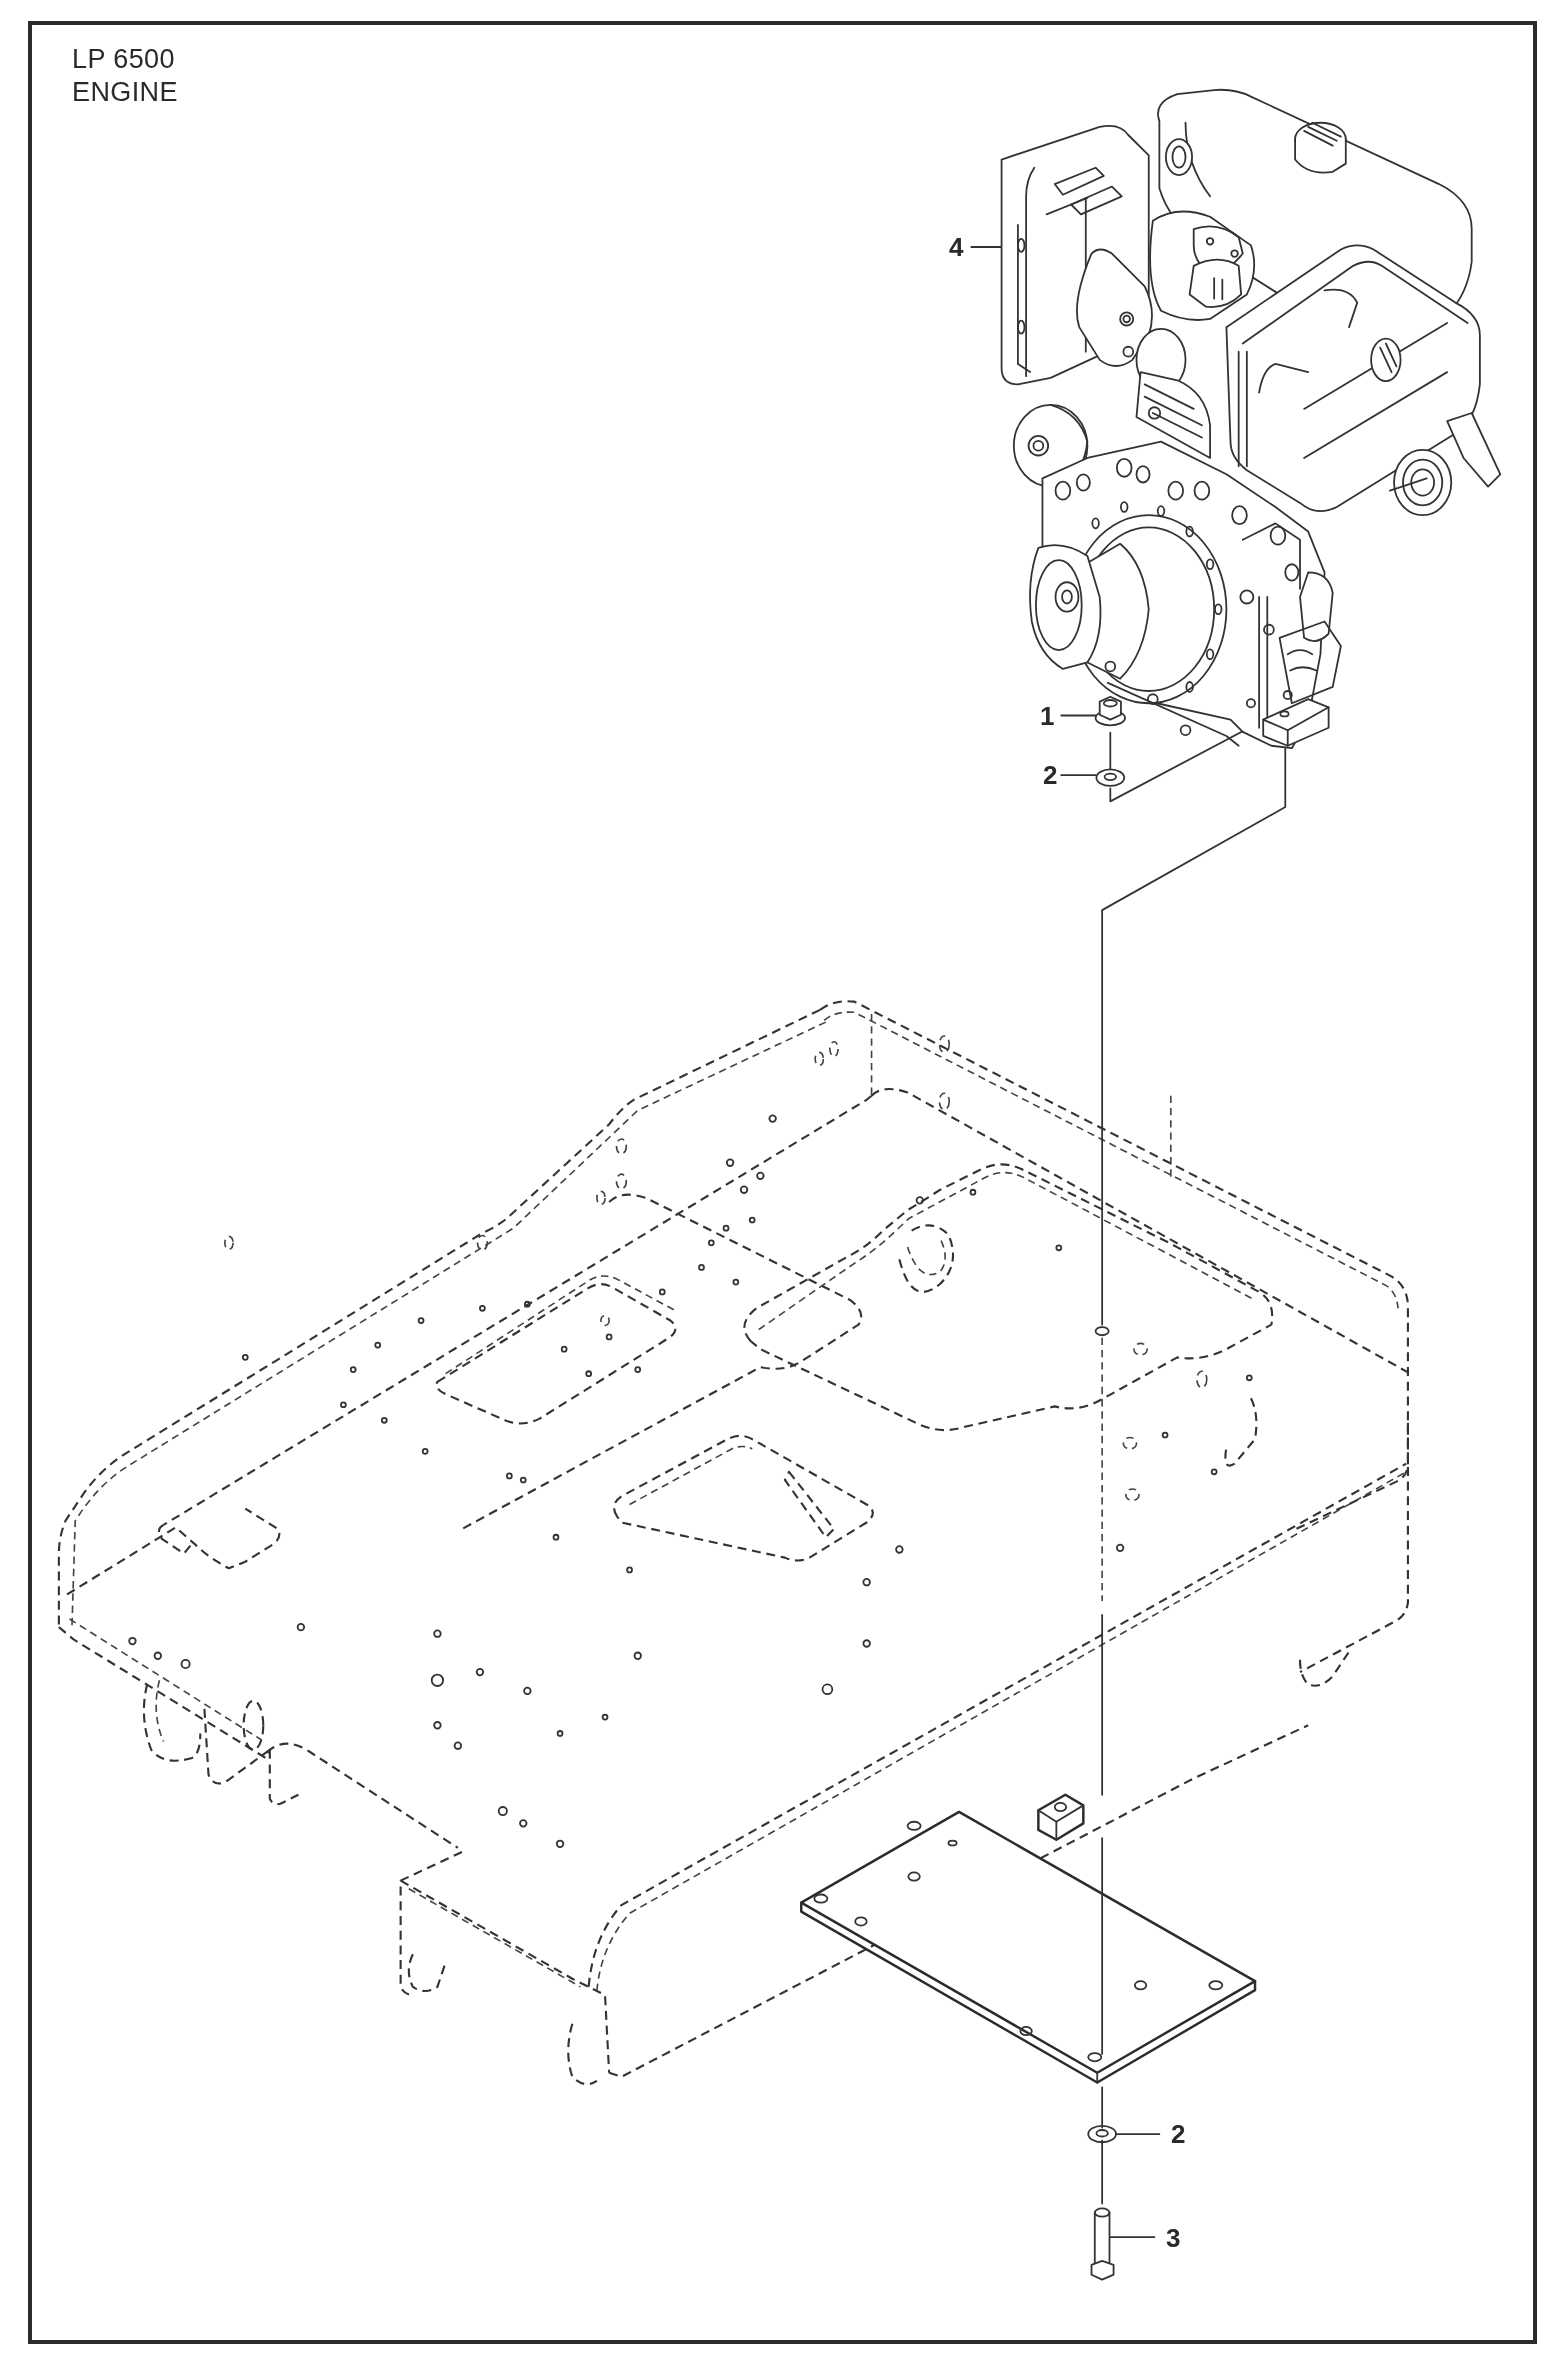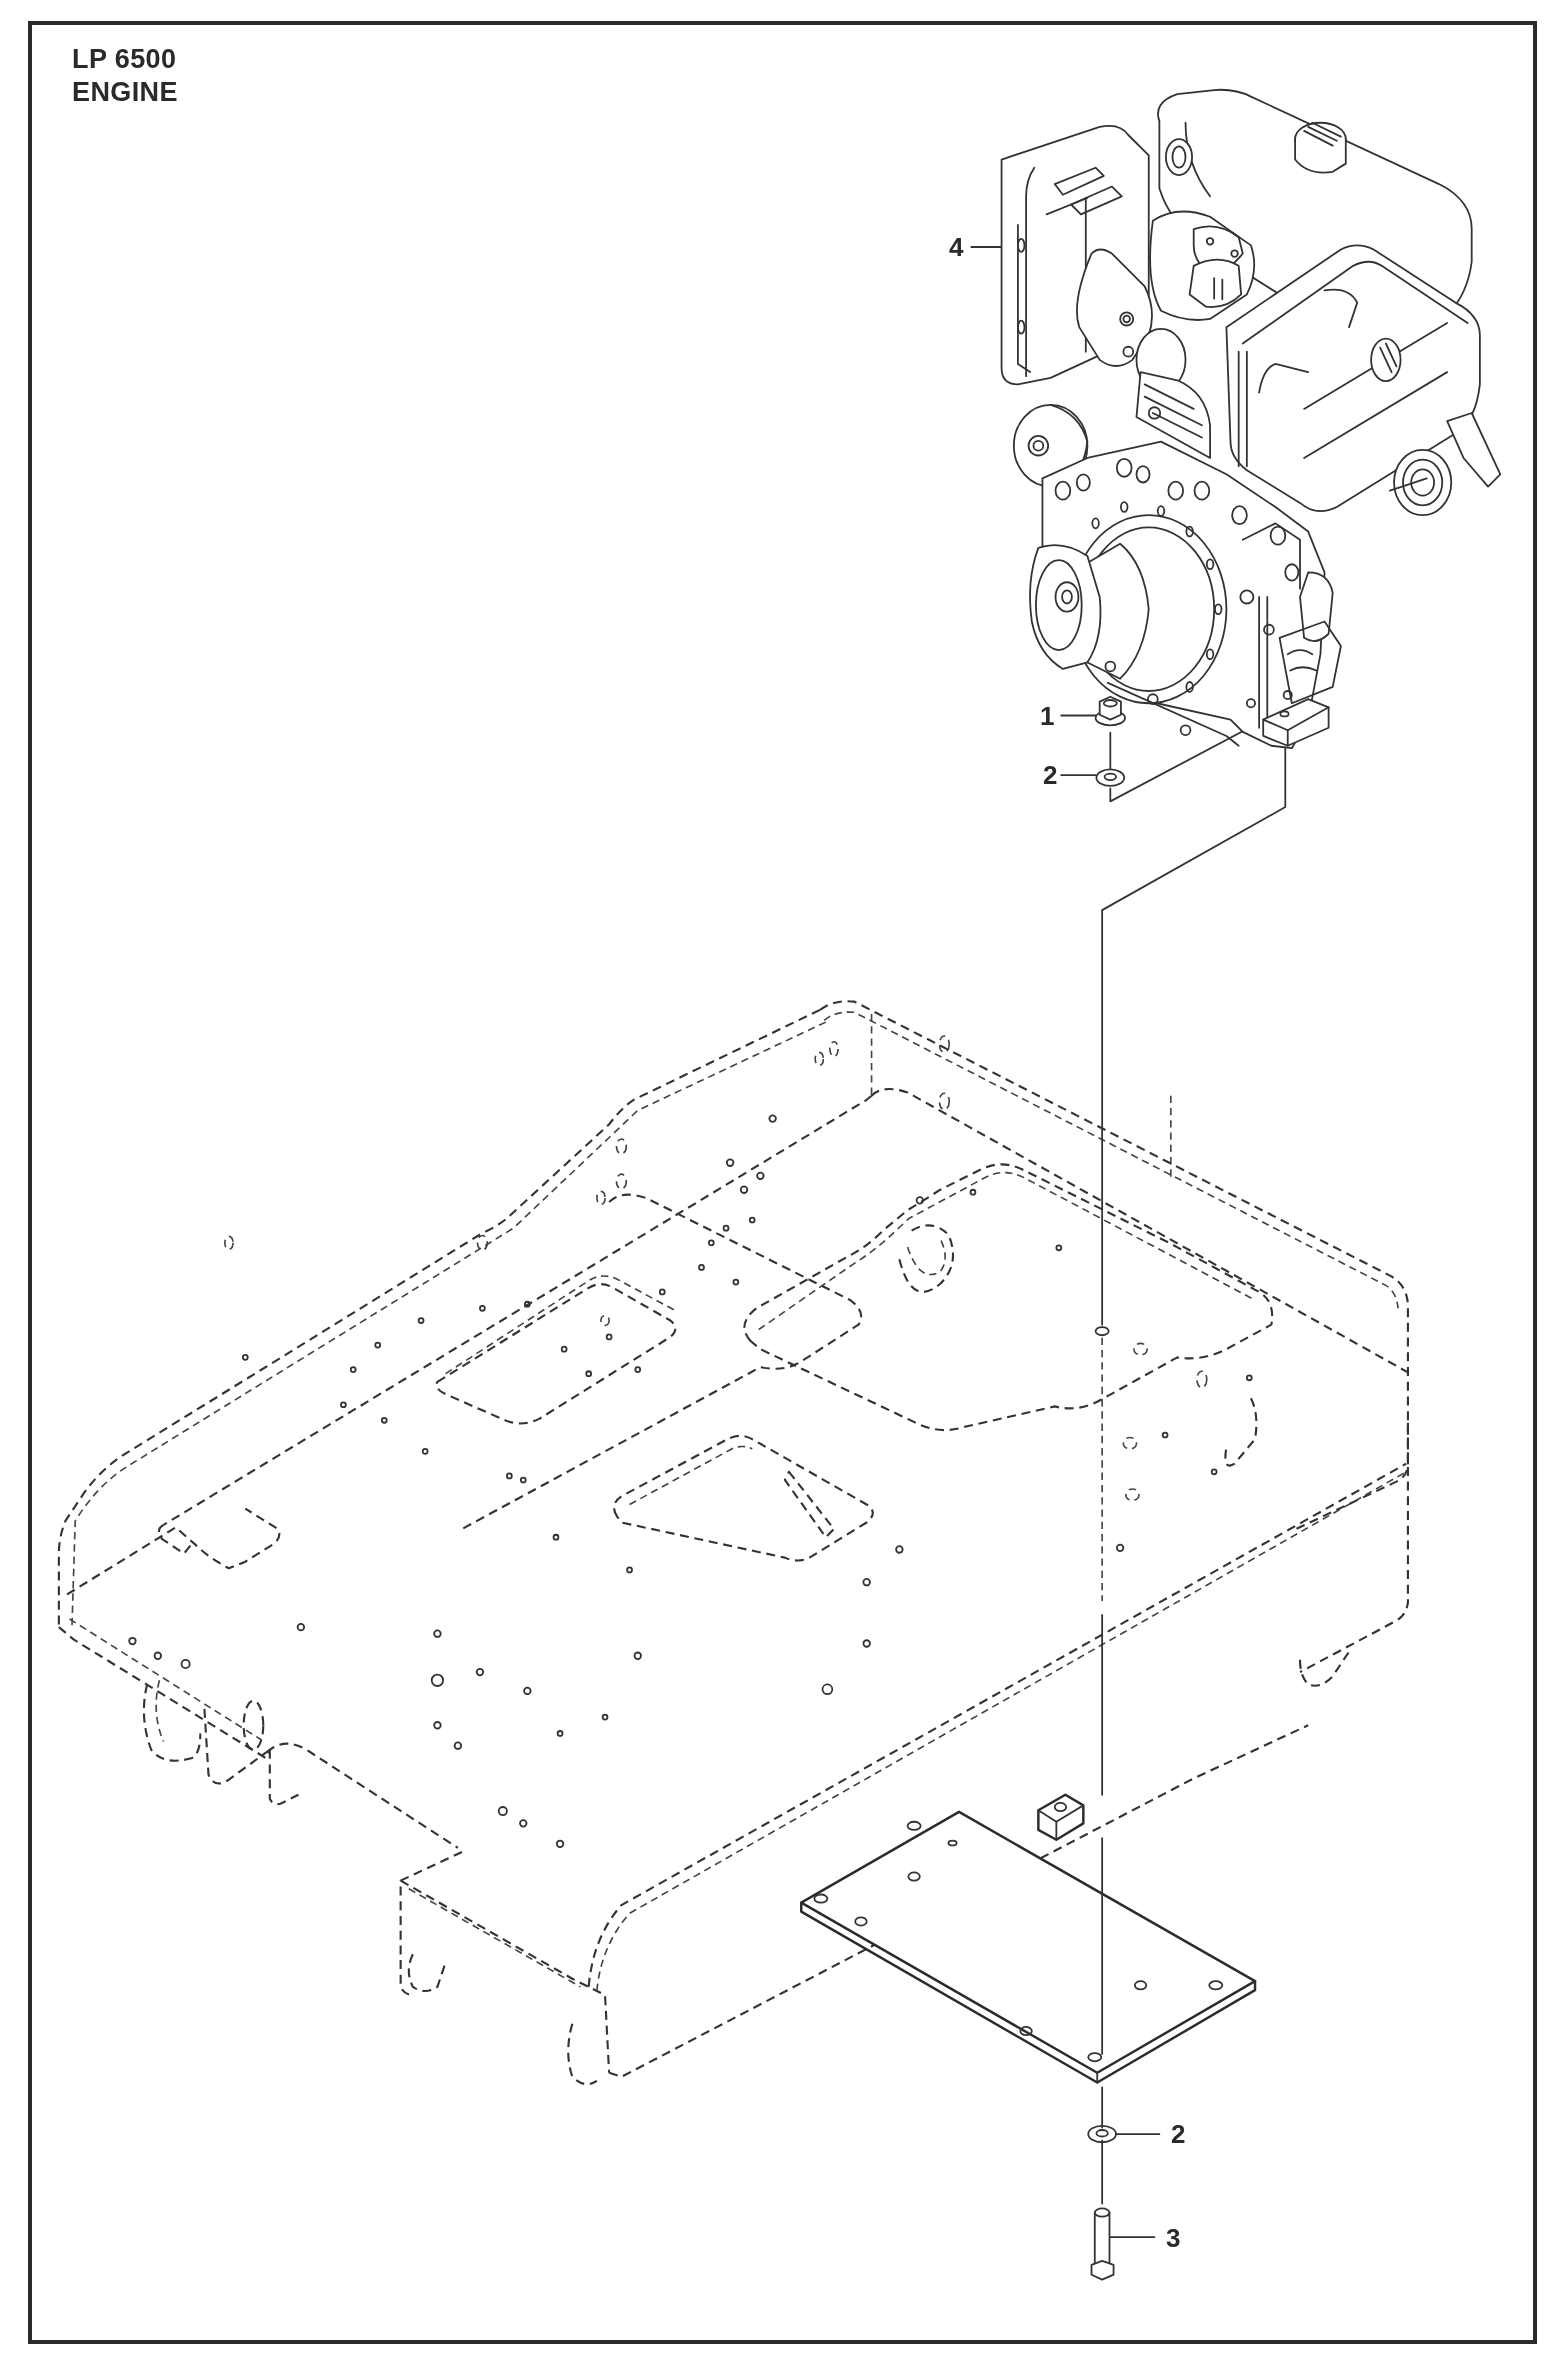--- a/index.html
+++ b/index.html
@@ -1,20 +1,20 @@
 <!DOCTYPE html>
 <html style="font-size:13px"><head>
   <meta charset="utf-8">
   <style>
     html, body { margin: 0; padding: 0; background: #ffffff; }
     body { width: 1560px; height: 2377px; position: relative; overflow: hidden;
            font-family: "Liberation Sans", "DejaVu Sans", sans-serif; }
     .frame { position: absolute; left: 28px; top: 21px; width: 1509px; height: 2323px;
              border: 4.1px solid #2b2b2b; box-sizing: border-box; }
-    .title { position: absolute; left: 72px; top: 43px; font-weight: bold; font-size: 27px;
+    .title { position: absolute; left: 72px; top: 43px; font-weight: normal; font-size: 27px;
              line-height: 33px; color: #2a2a2a; letter-spacing: 0.4px; }
     .title div { white-space: nowrap; }
     svg.art { position: absolute; left: 0; top: 0; }
     .callout { position: absolute; font-weight: bold; font-size: 26px; color: #2a2a2a; line-height: 26px; }
     .ln { stroke: #2b2b2b; stroke-width: 3; fill: none; stroke-linecap: round; stroke-linejoin: round; }
     .thin { stroke: #333; stroke-width: 2.2; fill: none; stroke-linejoin: round; stroke-linecap: round; }
     .dash { stroke: #333; stroke-width: 2.6; fill: none; stroke-dasharray: 11 7; stroke-linejoin: round; }
     .dash2 { stroke: #444; stroke-width: 2; fill: none; stroke-dasharray: 9 6; stroke-linejoin: round; }
     .fillw { fill: #ffffff; }
   </style>

